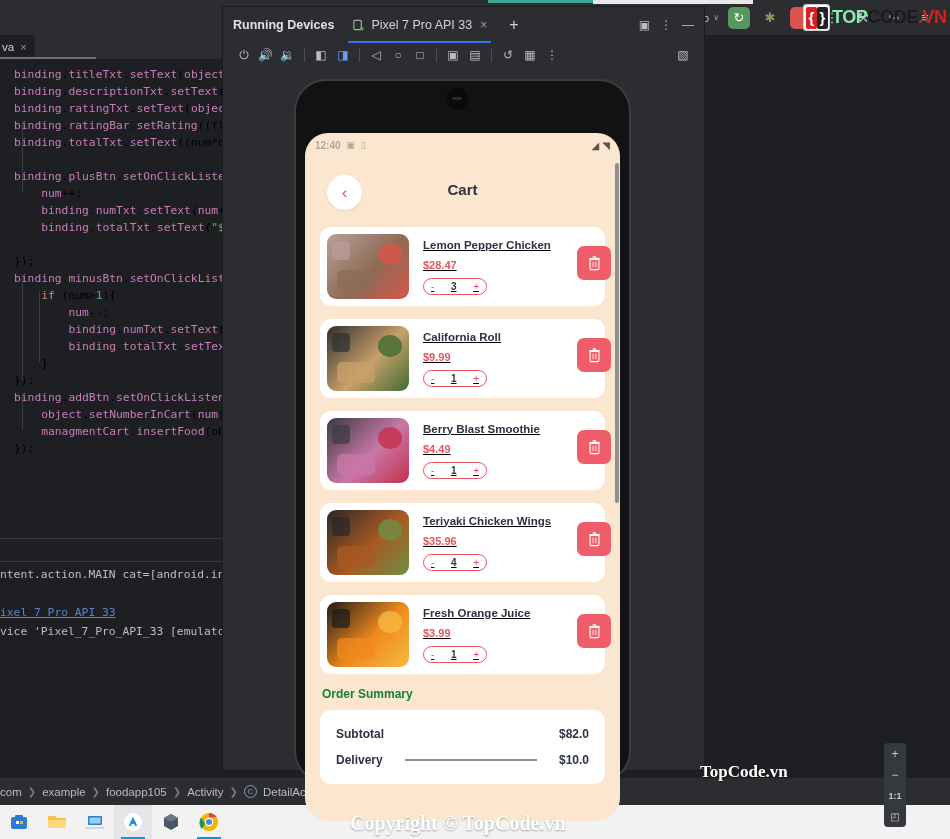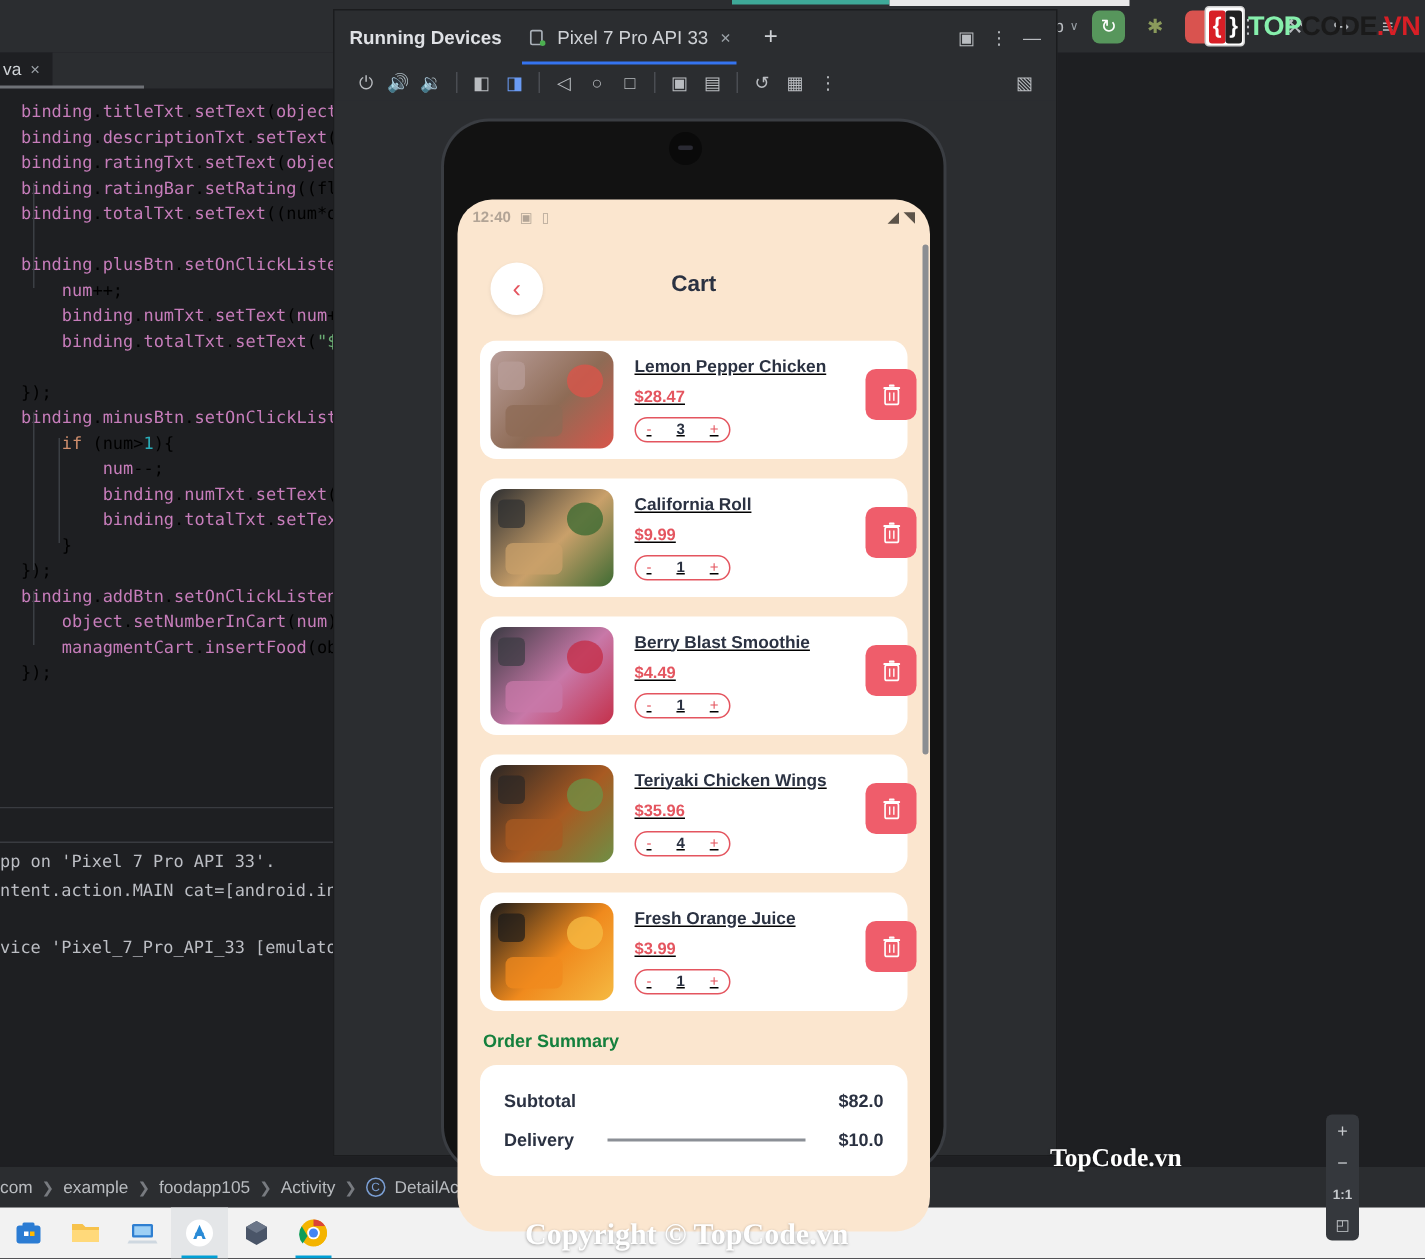--- a/index.html
+++ b/index.html
@@ -216,21 +216,21 @@
 
   <div class="code-area" id="code-area"><div class="ln"><span class="mth">binding</span>.<span class="mth">titleTxt</span>.<span class="mth">setText</span>(<span class="mth">object</span>.</div><div class="ln"><span class="mth">binding</span>.<span class="mth">descriptionTxt</span>.<span class="mth">setText</span>(obj</div><div class="ln"><span class="mth">binding</span>.<span class="mth">ratingTxt</span>.<span class="mth">setText</span>(<span class="mth">object</span>.</div><div class="ln"><span class="mth">binding</span>.<span class="mth">ratingBar</span>.<span class="mth">setRating</span>((floa</div><div class="ln"><span class="mth">binding</span>.<span class="mth">totalTxt</span>.<span class="mth">setText</span>((num*obj</div><div class="ln">&nbsp;</div><div class="ln"><span class="mth">binding</span>.<span class="mth">plusBtn</span>.<span class="mth">setOnClickListener</span></div><div class="ln">    <span class="mth">num</span>++;</div><div class="ln">    <span class="mth">binding</span>.<span class="mth">numTxt</span>.<span class="mth">setText</span>(<span class="mth">num</span>+</div><div class="ln">    <span class="mth">binding</span>.<span class="mth">totalTxt</span>.<span class="mth">setText</span>(<span class="str">"$"</span> </div><div class="ln">&nbsp;</div><div class="ln">});</div><div class="ln"><span class="mth">binding</span>.<span class="mth">minusBtn</span>.<span class="mth">setOnClickListene</span></div><div class="ln">    <span class="kw">if</span> (num&gt;<span class="num">1</span>){</div><div class="ln">        <span class="mth">num</span>--;</div><div class="ln">        <span class="mth">binding</span>.<span class="mth">numTxt</span>.<span class="mth">setText</span>(nu</div><div class="ln">        <span class="mth">binding</span>.<span class="mth">totalTxt</span>.<span class="mth">setText</span>(</div><div class="ln">    }</div><div class="ln">});</div><div class="ln"><span class="mth">binding</span>.<span class="mth">addBtn</span>.<span class="mth">setOnClickListener</span></div><div class="ln">    <span class="mth">object</span>.<span class="mth">setNumberInCart</span>(<span class="mth">num</span>);</div><div class="ln">    <span class="mth">managmentCart</span>.<span class="mth">insertFood</span>(obje</div><div class="ln">});</div></div>
   <div class="guide" style="left:22px; top:122px; height:70px;"></div>
   <div class="guide" style="left:22px; top:275px; height:105px;"></div>
   <div class="guide" style="left:39px; top:292px; height:70px;"></div>
   <div class="guide" style="left:22px; top:394px; height:36px;"></div>
 
   <div class="code-divider"></div>
   <div class="console-hdr"></div>
   <div class="console-sep"></div>
-  <div class="console" id="console"><div>pp on 'Pixel 7 Pro API 33'.</div><div>ntent.action.MAIN cat=[android.inten</div><div> </div><div>vice 'Pixel_7_Pro_API_33 [emulator-5</div></div>
+  <div class="console" id="console"><div>ntent.action.MAIN cat=[android.inten</div><div> </div><div><span class="link">ixel 7 Pro API 33</span></div><div>vice 'Pixel_7_Pro_API_33 [emulator-5</div></div>
 
   <div class="status-bar" id="breadcrumb">
       <span class="crumb">
         <span>com</span>
       </span>
       <span class="crumb-sep">❯</span>
       <span class="crumb">
         <span>example</span>
       </span>
       <span class="crumb-sep">❯</span>

